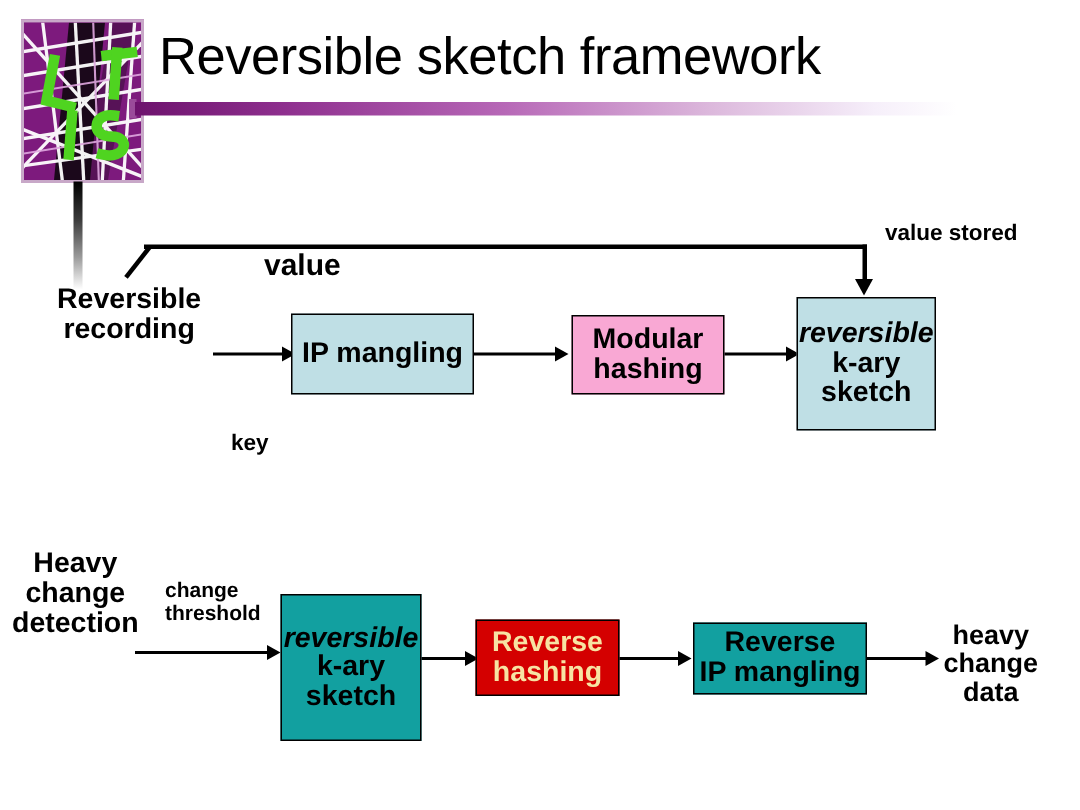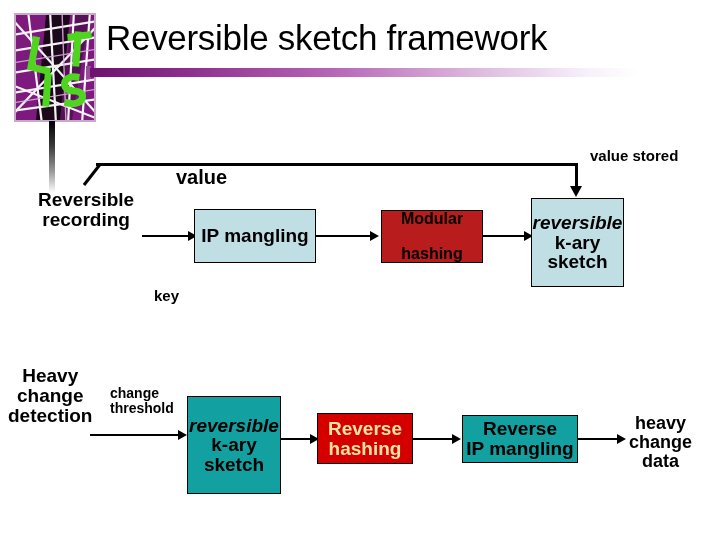--- a/index.html
+++ b/index.html
@@ -200,21 +200,21 @@
     <span class="ln">key</span>
   </div>
 
   <div class="node" style="left:194px; top:209px; width:122px; height:54px; background:#bfdfe5; font-size:19px;">
     <span class="ln">IP mangling</span>
   </div>
 
   <div class="hline" style="left:316px; top:235px; width:56px; height:2px;"></div>
   <div class="arrowright" style="left:370px; top:231px;"></div>
 
-  <div class="node" style="left:381px; top:210px; width:102px; height:53px; background:#b91c1c; font-size:16px;justify-content:space-between;">
+  <div class="node" style="left:381px; top:210px; width:102px; height:53px; background:#f9a8d4; font-size:19px;">
     <span class="ln">Modular</span>
     <span class="ln">hashing</span>
   </div>
 
   <div class="hline" style="left:483px; top:235px; width:44px; height:2px;"></div>
   <div class="arrowright" style="left:524px; top:231px;"></div>
 
   <div class="node" style="left:531px; top:198px; width:93px; height:89px; background:#bfdfe5; font-size:19px;">
     <span class="ln ital">reversible</span>
     <span class="ln">k-ary</span>

